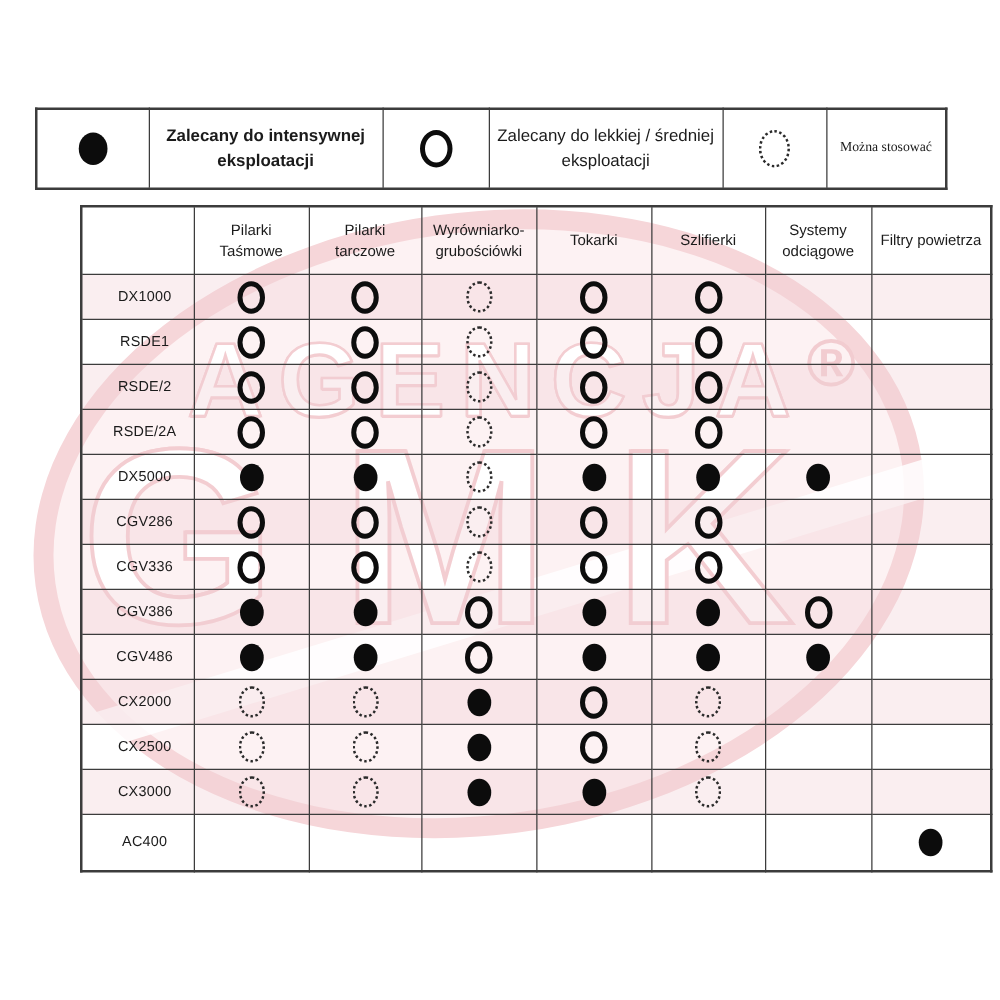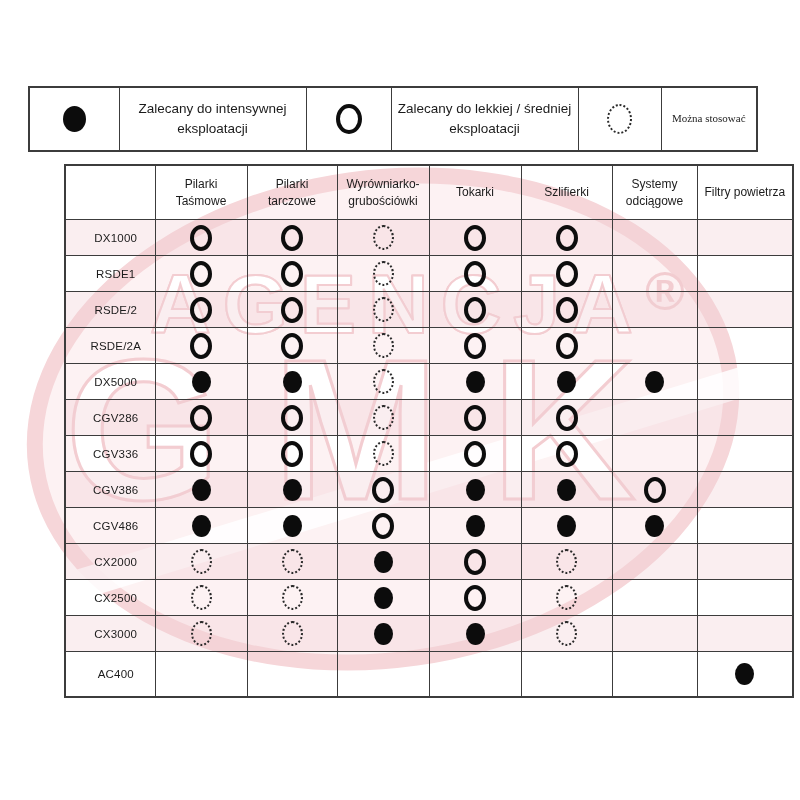--- a/index.html
+++ b/index.html
@@ -39,21 +39,21 @@
   .sw1{left:-10px;top:470px;width:830px;height:30px;transform:rotate(-17deg);}
   .sw2{left:-40px;top:232px;width:300px;height:22px;transform:rotate(-26deg);}
 
   
   table{border-collapse:collapse;table-layout:fixed;position:absolute;background:transparent;}
   td,th{border:1.6px solid #3c3c3c;padding:0;text-align:center;vertical-align:middle;background:transparent;}
   .legend-table{left:28px;top:86px;width:728px;height:66px;border:2.2px solid #3c3c3c;}
   .main-table{left:28px;top:164px;width:728px;border:2.2px solid #3c3c3c;margin-left:36px;}
 
   .legend-label{font-size:13.5px;line-height:1.45;}
-  .legend-label.bold{font-weight:normal;}
+  .legend-label.bold{font-weight:bold;}
   .legend-label.small{font-size:11px;font-family:Liberation Serif, serif;}
 
   .main-table thead th{font-weight:normal;font-size:12px;line-height:1.35;height:49px;padding:2px 3px;}
   .main-table td{height:35px;}
   .main-table tr.tall td{height:44px;}
   .main-table td.model{
     text-align:center;padding-left:11px;font-size:11.5px;letter-spacing:0.2px;
   }
   .main-table tr.stripe td{background:rgba(242,206,211,0.35);}
 

